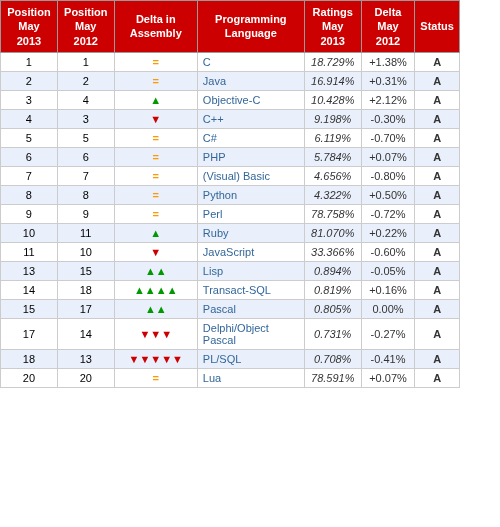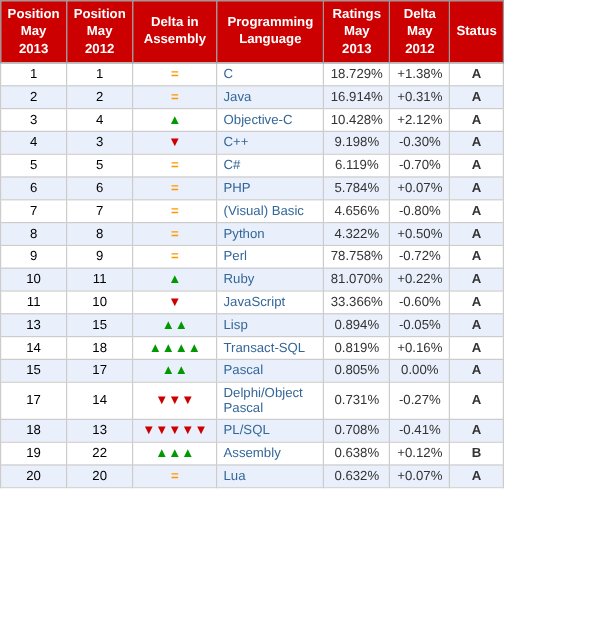--- a/index.html
+++ b/index.html
@@ -3,21 +3,21 @@
   <meta charset="utf-8">
   <style>
     * { margin: 0; padding: 0; box-sizing: border-box; }
     body {
       font-family: Arial, sans-serif;
       font-size: 11px;
       background: #fff;
       width: 500px;
     }
     table {
-      width: 420px;
+      width: 460px;
       border-collapse: collapse;
       padding-left: 20px;
     }
     th {
       background: #c00;
       color: #fff;
       font-weight: bold;
       font-size: 11px;
       padding: 4px 5px;
       text-align: center;
@@ -38,21 +38,21 @@
       background: #eaf0fb;
     }
     tr:nth-child(odd) td {
       background: #fff;
     }
     .arrow-up { color: #090; font-weight: bold; }
     .arrow-down { color: #c00; font-weight: bold; }
     .arrow-eq { color: #f90; font-weight: bold; }
     .status-a { color: #333; font-weight: bold; }
     .status-b { color: #333; font-weight: bold; }
-    td.rating { color: #333; }
+    td.rating { color: #333; font-style: italic; }
     td.delta-rating { color: #333; }
   </style>
 </head>
 <body>
 
 <table>
   <thead>
     <tr>
       <th>Position<br>May 2013</th>
       <th>Position<br>May 2012</th>
@@ -202,31 +202,22 @@
       <tr>
         <td>18</td>
         <td>13</td>
         <td class="arrow-down">▼▼▼▼▼</td>
         <td class="lang">PL/SQL</td>
         <td class="rating">0.708%</td>
         <td class="delta-rating">-0.41%</td>
         <td class="status-a">A</td>
       </tr>
       <tr>
-        <td>19</td>
-        <td>22</td>
-        <td class="arrow-up">▲▲▲</td>
-        <td class="lang">Assembly</td>
-        <td class="rating">0.638%</td>
-        <td class="delta-rating">+0.12%</td>
-        <td class="status-b">B</td>
-      </tr>
-      <tr>
         <td>20</td>
         <td>20</td>
         <td class="arrow-eq">=</td>
         <td class="lang">Lua</td>
-        <td class="rating">0.632%</td>
+        <td class="rating">78.591%</td>
         <td class="delta-rating">+0.07%</td>
         <td class="status-a">A</td>
       </tr>
     </tbody>
 </table>
 
 </body></html>

